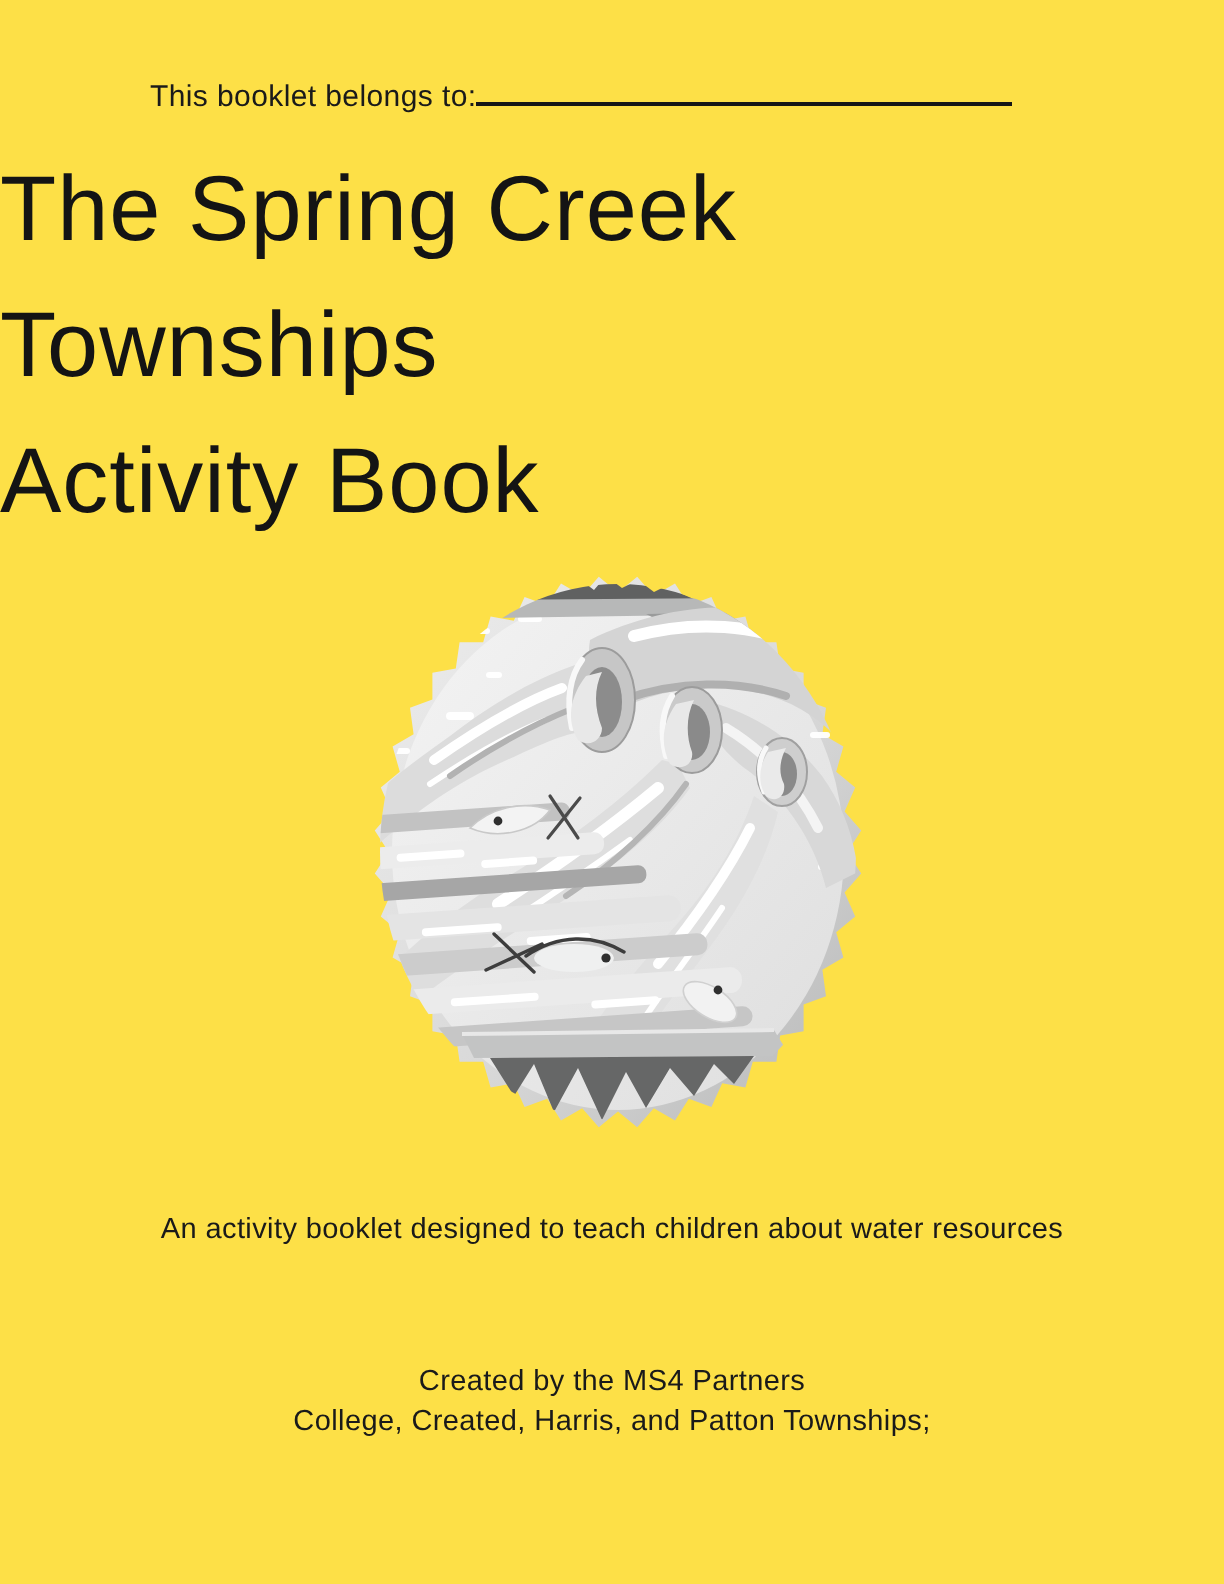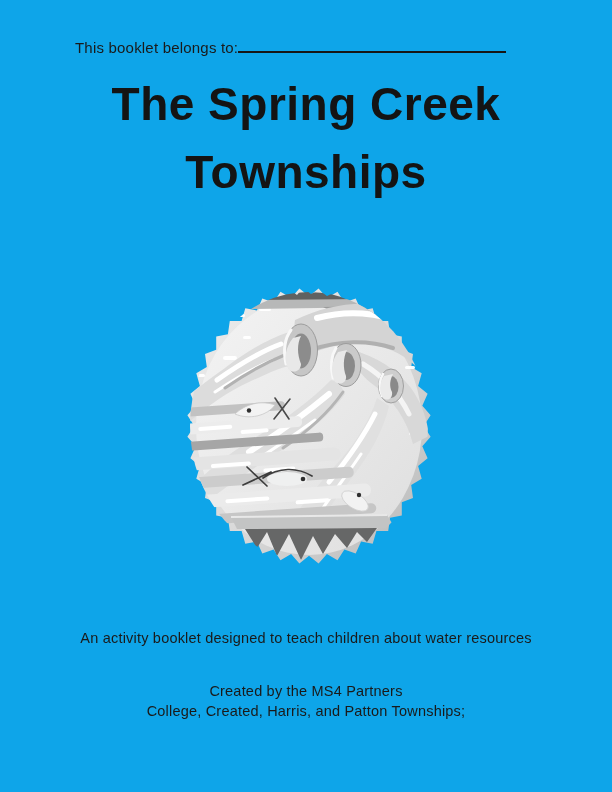--- a/index.html
+++ b/index.html
@@ -1,57 +1,58 @@
 <!DOCTYPE html>
 <html><head>
 <meta charset="utf-8">
 <style>
   html,body{margin:0;padding:0;background:#fff;}
   .page{
     position:relative;
     width:612px;height:792px;
-    background:#0ea5e9;
+    background:#fde047;
     overflow:hidden;
     font-family:"Liberation Sans","DejaVu Sans",sans-serif;
     color:#1a1a1a;
   }
   .belongs-row{
     position:absolute;left:75px;top:38px;
     font-size:15px;letter-spacing:.2px;white-space:nowrap;
   }
   .name-blank{
     display:inline-block;width:268px;height:13px;
     border-bottom:2px solid #161616;vertical-align:baseline;
   }
   .title-block{
     position:absolute;left:0;top:70px;width:612px;
-    text-align:center;font-weight:bold;
+    font-weight:normal;
     font-size:46px;line-height:68px;letter-spacing:.5px;
     color:#141414;
   }
   .subtitle-block{
-    position:absolute;left:0;top:627px;width:612px;
+    position:absolute;left:0;top:604px;width:612px;
     text-align:center;font-size:14.5px;line-height:22px;letter-spacing:.2px;
   }
   .credits-block{
     position:absolute;left:0;top:681px;width:612px;
     text-align:center;font-size:14.5px;line-height:20px;letter-spacing:.2px;
   }
   .illustration{position:absolute;left:183px;top:286px;width:252px;height:282px;}
 </style>
 </head>
 <body>
 
 <div class="page">
 
   <div class="belongs-row"><span>This booklet belongs to:</span><span class="name-blank"></span></div>
 
   <div class="title-block">
     <div>The Spring Creek</div>
     <div>Townships</div>
+    <div>Activity Book</div>
   </div>
 
   <svg class="illustration" viewBox="0 0 252 282">
     <defs>
       <linearGradient id="edgeGrad" x1="0" y1="0" x2="1" y2="1">
         <stop offset="0" stop-color="#eeeeee"></stop>
         <stop offset="0.55" stop-color="#d9d9d9"></stop>
         <stop offset="1" stop-color="#b5b6b6"></stop>
       </linearGradient>
       <linearGradient id="innerGrad" x1="0" y1="0" x2="1" y2="1">

